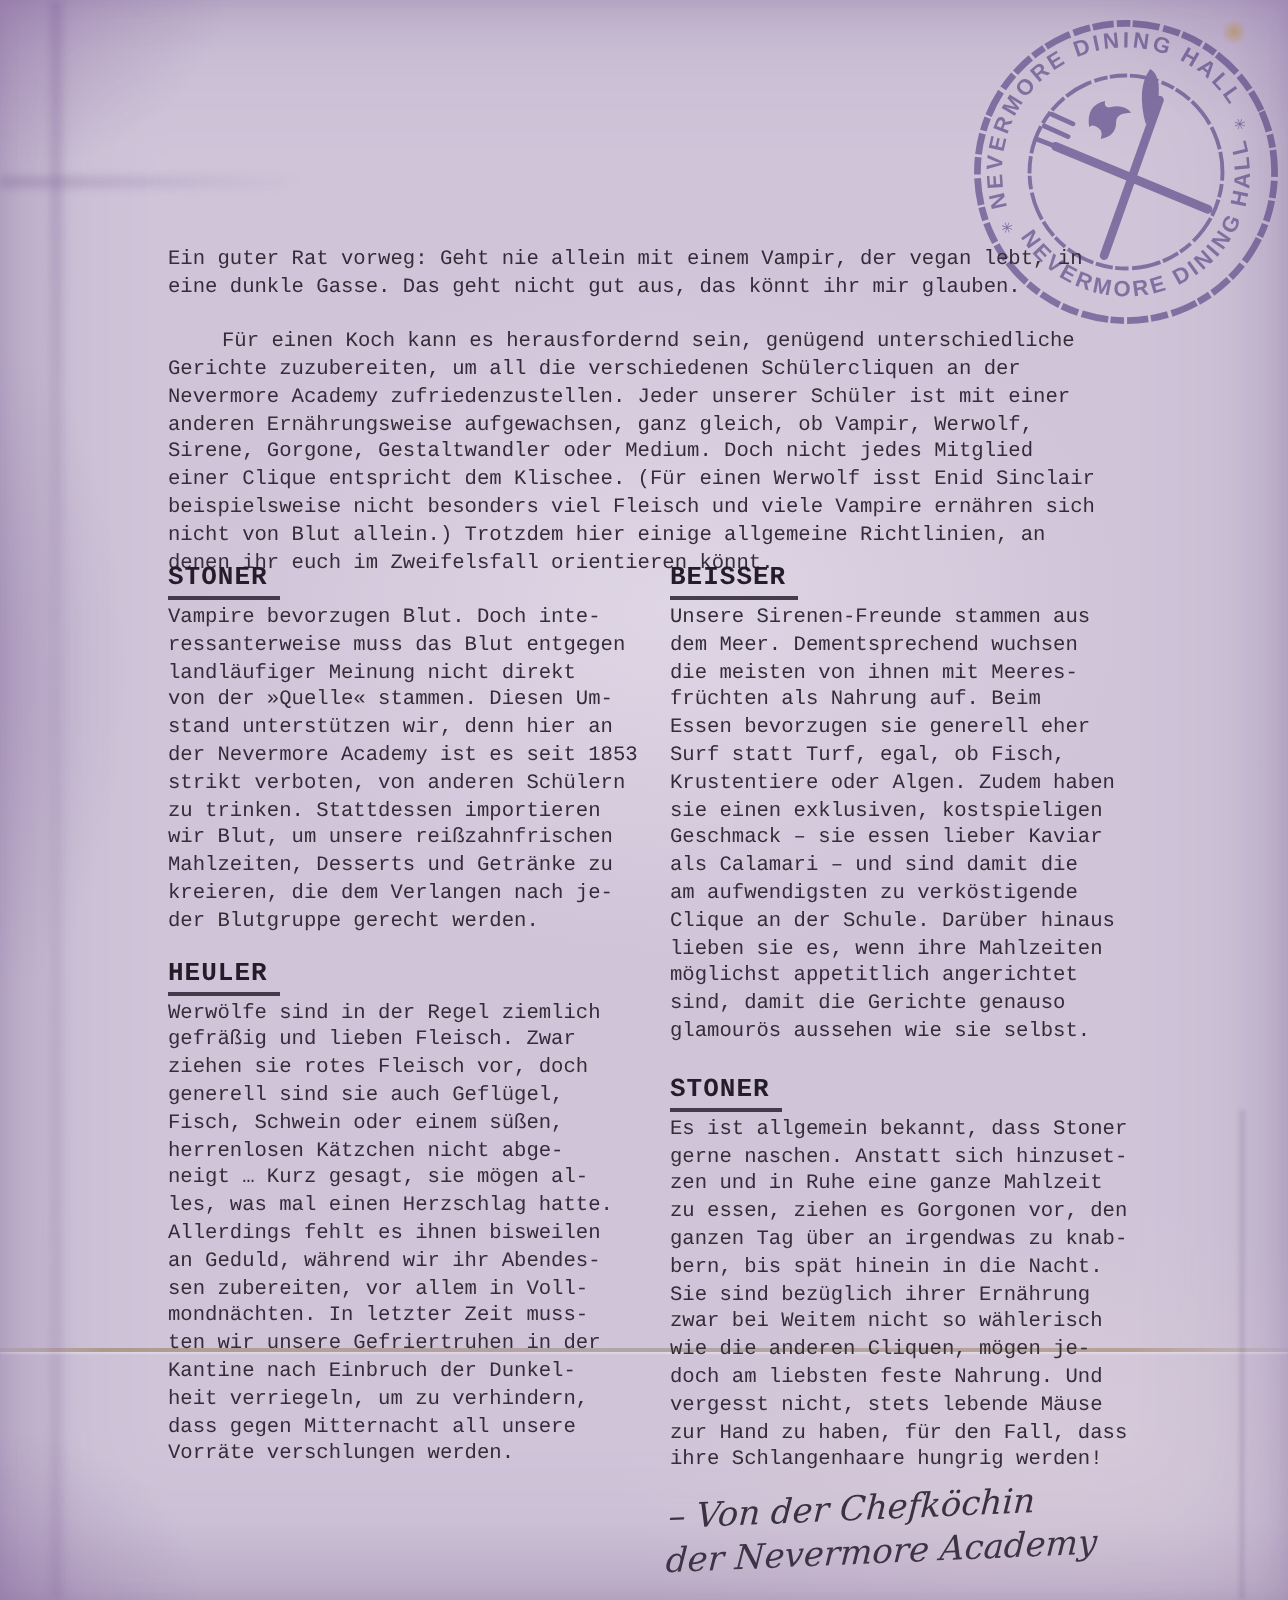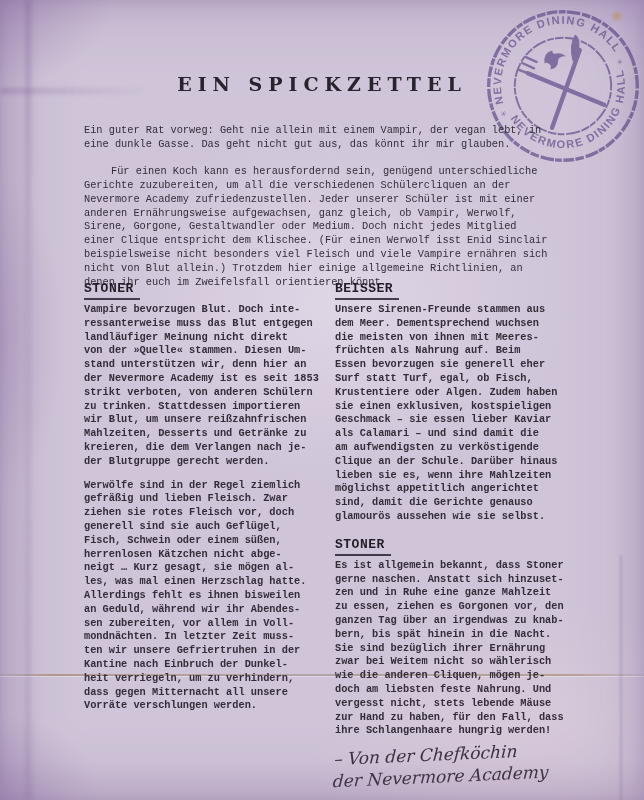--- a/index.html
+++ b/index.html
@@ -47,21 +47,21 @@
     font-size:10.3px;line-height:13.8px;color:#342d39;white-space:pre-line;}
   .intro p{margin:0;}
   .intro p + p{text-indent:27px;}
 
   .columns{position:absolute;left:84px;top:281px;width:500px;display:flex;gap:11px;}
   .col{width:240px;flex:0 0 240px;}
   .section + .section{margin-top:12px;}
   .heading{margin:0 0 3px 0;font-family:"Liberation Mono", monospace;
     font-size:13px;line-height:16px;font-weight:700;letter-spacing:0.5px;color:#231d29;}
   .heading span{display:inline-block;border-bottom:2px solid rgba(42,35,48,0.85);padding:0 6px 1px 0;}
-  .body{font-size:10.3px;line-height:13.8px;color:#342d39;white-space:pre-line;font-weight:bold;}
+  .body{font-size:10.3px;line-height:13.8px;color:#342d39;white-space:pre-line;}
 
   .signature{margin-top:10px;font-family:"DejaVu Serif", serif;font-style:italic;
     font-size:17px;line-height:22px;color:#39313f;
     transform:rotate(-2.5deg) skewX(-6deg);transform-origin:left top;}
 
   .stamp{position:absolute;left:481px;top:4px;width:164px;height:164px;
     transform:rotate(-24deg);opacity:0.82;mix-blend-mode:multiply;}
 </style>
 </head>
 <body>
@@ -93,21 +93,20 @@
     <text x="146" y="89" font-size="10" fill="#8a7ab1">✳</text>
     <g stroke="#8a7ab1" stroke-width="4.5" stroke-linecap="round" fill="none">
       <path d="M 57 120 L 116 58"></path>
       <path d="M 112 62 Q 122 48 118 42 Q 108 48 105 66" fill="#8a7ab1" stroke-width="1"></path>
       <path d="M 57 58 L 116 120"></path>
       <path d="M 50 51 L 60 61 M 56 46 L 65 56 M 62 42 L 70 51" stroke-width="2.5"></path>
     </g>
     <path d="M 77 56 q 3 -11 13 -9 q -2 3 1 4 q 7 1 9 7 q -7 -3 -9 1 q -3 7 -11 5 q 3 -3 1 -6 q -2 -3 -4 -2 z" fill="#8a7ab1"></path>
   </svg>
 
-  <div class="subtitle">EIN SPICKZETTEL</div>
 
   <div class="intro">
     <p>Ein guter Rat vorweg: Geht nie allein mit einem Vampir, der vegan lebt, in
 eine dunkle Gasse. Das geht nicht gut aus, das könnt ihr mir glauben.</p>
     <p>Für einen Koch kann es herausfordernd sein, genügend unterschiedliche
 Gerichte zuzubereiten, um all die verschiedenen Schülercliquen an der
 Nevermore Academy zufriedenzustellen. Jeder unserer Schüler ist mit einer
 anderen Ernährungsweise aufgewachsen, ganz gleich, ob Vampir, Werwolf,
 Sirene, Gorgone, Gestaltwandler oder Medium. Doch nicht jedes Mitglied
 einer Clique entspricht dem Klischee. (Für einen Werwolf isst Enid Sinclair
@@ -127,20 +126,21 @@
 stand unterstützen wir, denn hier an
 der Nevermore Academy ist es seit 1853
 strikt verboten, von anderen Schülern
 zu trinken. Stattdessen importieren
 wir Blut, um unsere reißzahnfrischen
 Mahlzeiten, Desserts und Getränke zu
 kreieren, die dem Verlangen nach je-
 der Blutgruppe gerecht werden.</div>
       </div>
       <div class="section" style="margin-top:10px">
+        <h3 class="heading"><span>HEULER</span></h3>
         <div class="body">Werwölfe sind in der Regel ziemlich
 gefräßig und lieben Fleisch. Zwar
 ziehen sie rotes Fleisch vor, doch
 generell sind sie auch Geflügel,
 Fisch, Schwein oder einem süßen,
 herrenlosen Kätzchen nicht abge-
 neigt … Kurz gesagt, sie mögen al-
 les, was mal einen Herzschlag hatte.
 Allerdings fehlt es ihnen bisweilen
 an Geduld, während wir ihr Abendes-

